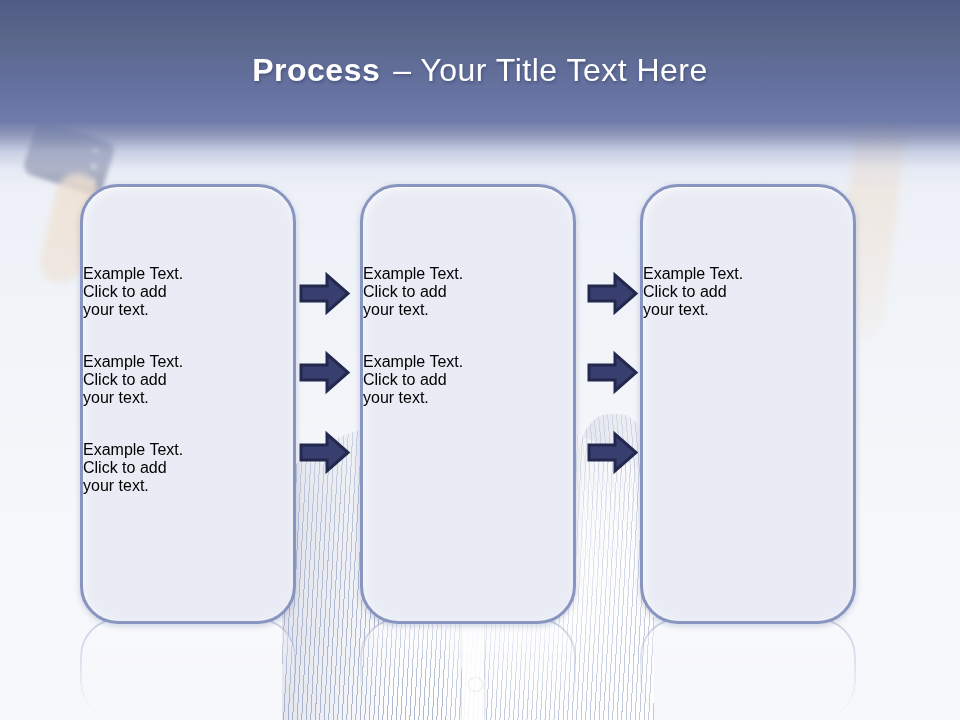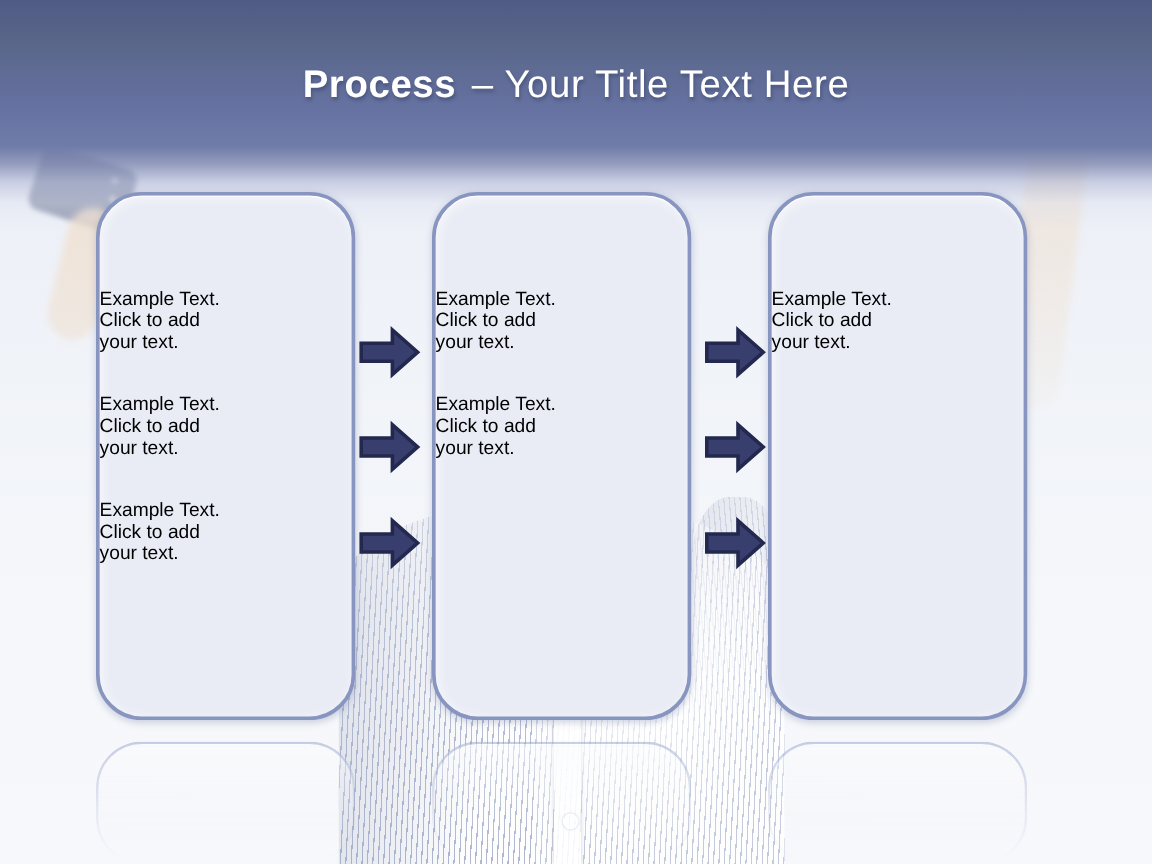--- a/index.html
+++ b/index.html
@@ -78,21 +78,21 @@
   .reflection{
     position:absolute;top:618px;width:216px;height:102px;border-radius:38px;z-index:1;
     border:2px solid rgba(140,154,197,0.55);box-sizing:border-box;
     background:linear-gradient(180deg,rgba(250,251,254,0.75),rgba(244,246,250,0.15));
     -webkit-mask-image:linear-gradient(180deg,rgba(0,0,0,0.85) 0%,rgba(0,0,0,0.3) 55%,rgba(0,0,0,0) 96%);
     mask-image:linear-gradient(180deg,rgba(0,0,0,0.85) 0%,rgba(0,0,0,0.3) 55%,rgba(0,0,0,0) 96%);
   }
   .rf1{left:80px;} .rf2{left:360px;} .rf3{left:640px;}
   
   .pbox{
-    position:absolute;top:160px;width:216px;height:440px;box-sizing:border-box;z-index:3;
+    position:absolute;top:184px;width:216px;height:440px;box-sizing:border-box;z-index:3;
     background:var(--box_fill,#E9ECF5);
     border:3px solid var(--box_border,#8795C0);border-radius:38px;
     padding-top:44px;
     box-shadow:inset 0 1px 0 rgba(255,255,255,0.85), inset 2px 2px 10px rgba(255,255,255,0.65),
                0 2px 6px rgba(90,105,150,0.28);
   }
   .b1{left:80px;} .b2{left:360px;} .b3{left:640px;}
   .para{margin:0 0 34px;text-align:center;font-style:italic;
     font-size:24px;line-height:31px;color:var(--body_text,#14141E);
     text-shadow:2px 2px 2px rgba(118,124,150,0.65);}

